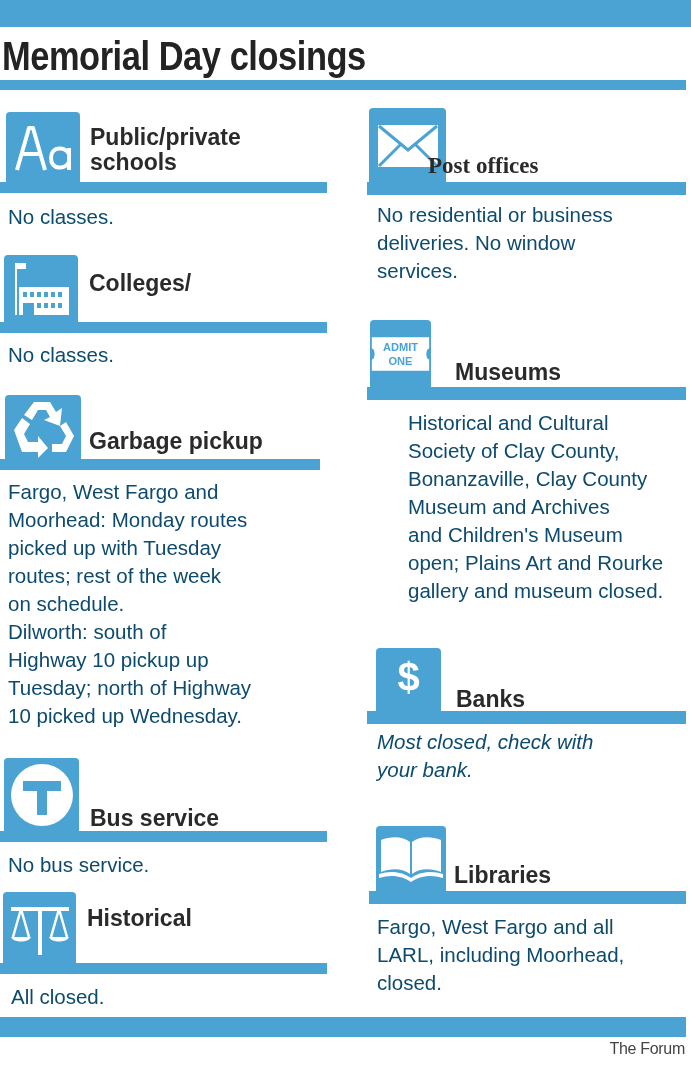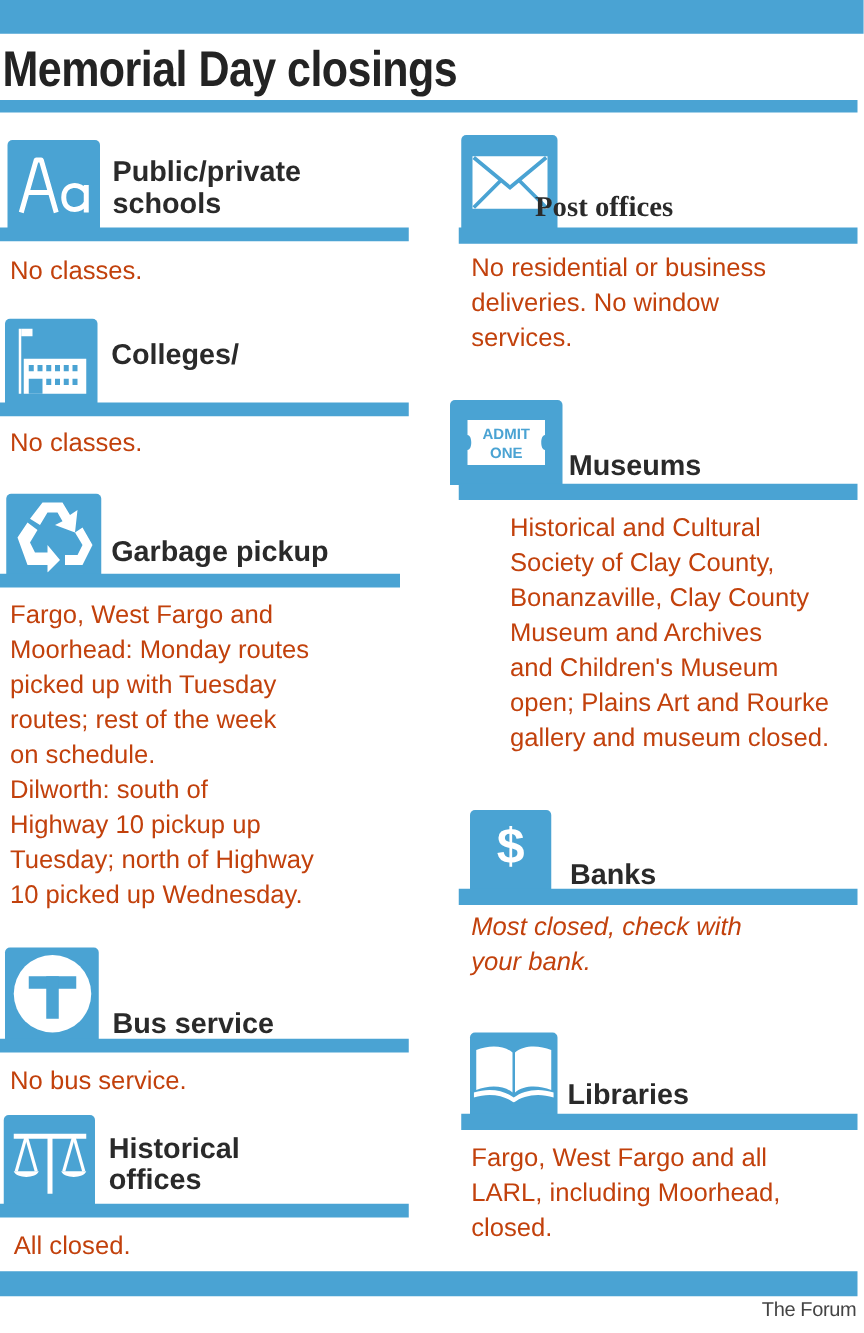--- a/index.html
+++ b/index.html
@@ -2,21 +2,21 @@
 <html><head>
 <meta charset="utf-8">
 <style>
   html, body { margin: 0; padding: 0; background: #ffffff; }
   body { width: 691px; height: 1066px; position: relative; overflow: hidden; font-family: "Liberation Sans", sans-serif; }
   .bar { position: absolute; background: #4aa3d3; }
   .title { position: absolute; left: 2px; top: 34px; font-family: "Liberation Sans", sans-serif; font-weight: bold; font-size: 40px; color: #232323; letter-spacing: -0.5px; transform: scaleX(0.86); transform-origin: left top; white-space: nowrap; }
   .tab { position: absolute; background: #4aa3d3; border-radius: 4px 4px 0 0; display: flex; align-items: center; justify-content: center; }
   .rule { position: absolute; height: 11px; background: #4aa3d3; }
   .heading { position: absolute; font-weight: bold; font-size: 23px; line-height: 25px; color: #2a2a2a; white-space: nowrap; }
-  .body { position: absolute; font-size: 20.5px; line-height: 28px; color: #c2410c; white-space: pre-line; }
+  .body { position: absolute; font-size: 20.5px; line-height: 28px; color: #0c4a6e; white-space: pre-line; }
   .credit { position: absolute; right: 6px; top: 1040px; font-size: 16px; color: #444; letter-spacing: -0.3px; }
   svg { display: block; }
 </style>
 </head>
 <body>
 
 <div class="bar" style="left:0;top:0;width:691px;height:27px;"></div>
 
 <div class="title">Memorial Day closings</div>
 <div class="bar" style="left:0;top:80px;width:686px;height:10px;"></div>
@@ -111,42 +111,41 @@
         <line x1="52" y1="10" x2="44" y2="38"></line>
           <line x1="52" y1="10" x2="60" y2="38"></line>
       </g>
       <path d="M4 38 L24 38 C22 44 6 44 4 38 Z" fill="#fff"></path>
       <path d="M42 38 L62 38 C60 44 44 44 42 38 Z" fill="#fff"></path>
     </svg>
   </div>
   <div class="rule" style="left:0;top:963px;width:327px;"></div>
   <div class="heading" style="left:87px;top:906px;">
     <div>Historical</div>
-    <div>offices</div>
   </div>
   <div class="body" style="left:11px;top:983px;">All closed.</div>
 </div>
 
 <div>
   <div class="tab" style="left:369px;top:108px;width:77px;height:75px;">
     <svg width="62" height="44" viewBox="0 0 62 44">
       <rect x="1" y="1" width="60" height="42" fill="#fff"></rect>
       <path d="M2 2 L31 26 L60 2" stroke="#4aa3d3" stroke-width="3" fill="none"></path>
       <path d="M2 42 L24 20 M60 42 L38 20" stroke="#4aa3d3" stroke-width="3" fill="none"></path>
     </svg>
   </div>
   <div class="rule" style="left:367px;top:182px;width:319px;height:13px;"></div>
   <div class="heading" style="left:428px;top:153px;font-family:Liberation Serif, serif;">Post offices</div>
   <div class="body" style="left:377px;top:201px;">No residential or business
 deliveries. No window
 services.</div>
 </div>
 
 <div>
-  <div class="tab" style="left:360px;top:320px;width:90px;height:68px;">
+  <div class="tab" style="left:370px;top:320px;width:61px;height:68px;">
     <svg width="66" height="40" viewBox="0 0 66 40">
       <path d="M2 2 L64 2 L64 14 C60 14 60 26 64 26 L64 38 L2 38 L2 26 C6 26 6 14 2 14 Z" fill="#fff"></path>
       <text x="33" y="17" text-anchor="middle" font-family="Liberation Sans, sans-serif" font-weight="bold" font-size="12" fill="#4aa3d3">ADMIT</text>
       <text x="33" y="32" text-anchor="middle" font-family="Liberation Sans, sans-serif" font-weight="bold" font-size="12" fill="#4aa3d3">ONE</text>
     </svg>
   </div>
   <div class="rule" style="left:367px;top:387px;width:319px;height:13px;"></div>
   <div class="heading" style="left:455px;top:360px;">Museums</div>
   <div class="body" style="left:375px;top:409px;margin-left:33px;">Historical and Cultural
 Society of Clay County,

